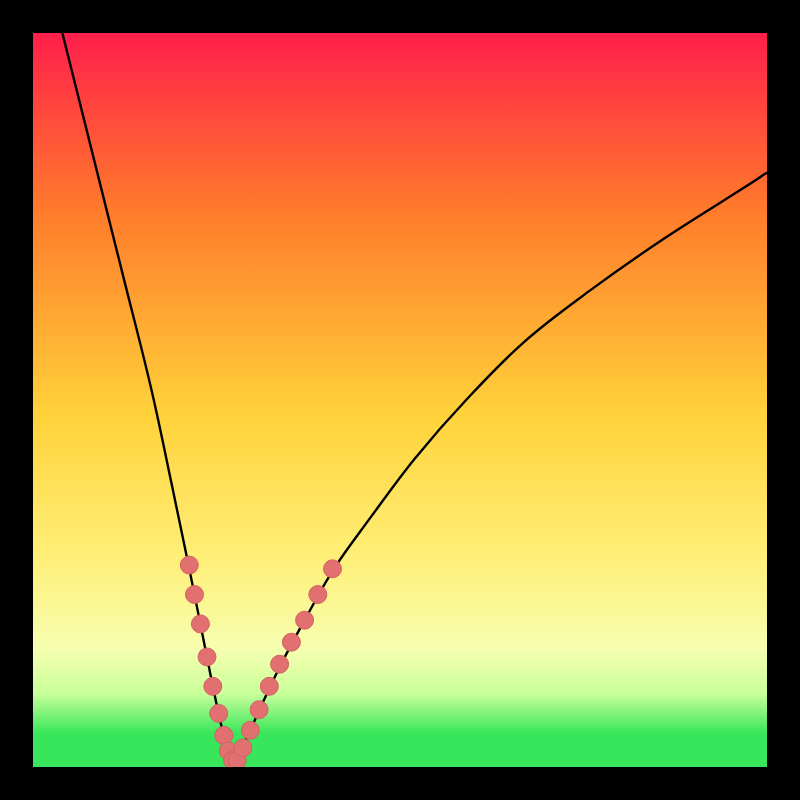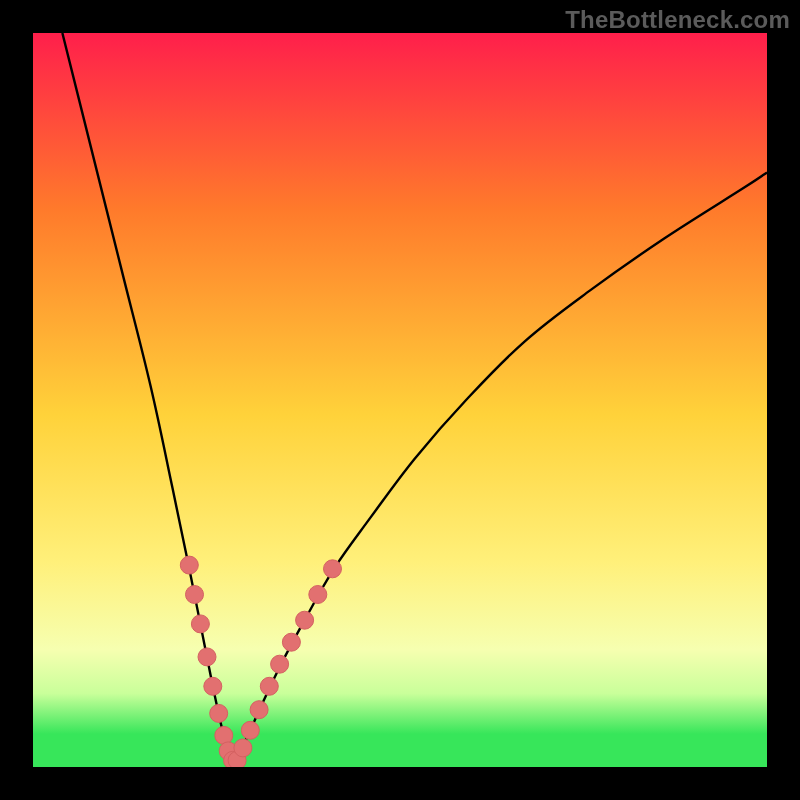--- a/index.html
+++ b/index.html
@@ -27,21 +27,20 @@
     z-index: 10;
   }
   svg {
     display: block;
   }
 </style>
 </head>
 <body>
 
 <div id="stage">
-  <div id="watermark">TheBottleneck.com</div>
   <svg id="svg" width="800" height="800" viewBox="0 0 800 800">
       <rect x="0" y="0" width="800" height="800" fill="#000000"></rect>
       <defs>
         <linearGradient id="bg-grad" x1="0" y1="0" x2="0" y2="1">
           <stop offset="0%" stop-color="#ff1f4b"></stop>
           <stop offset="24%" stop-color="#ff7a2b"></stop>
           <stop offset="52%" stop-color="#ffd23a"></stop>
           <stop offset="72%" stop-color="#fff07a"></stop>
           <stop offset="84%" stop-color="#f6ffb0"></stop>
           <stop offset="90%" stop-color="#c9ff9a"></stop>

